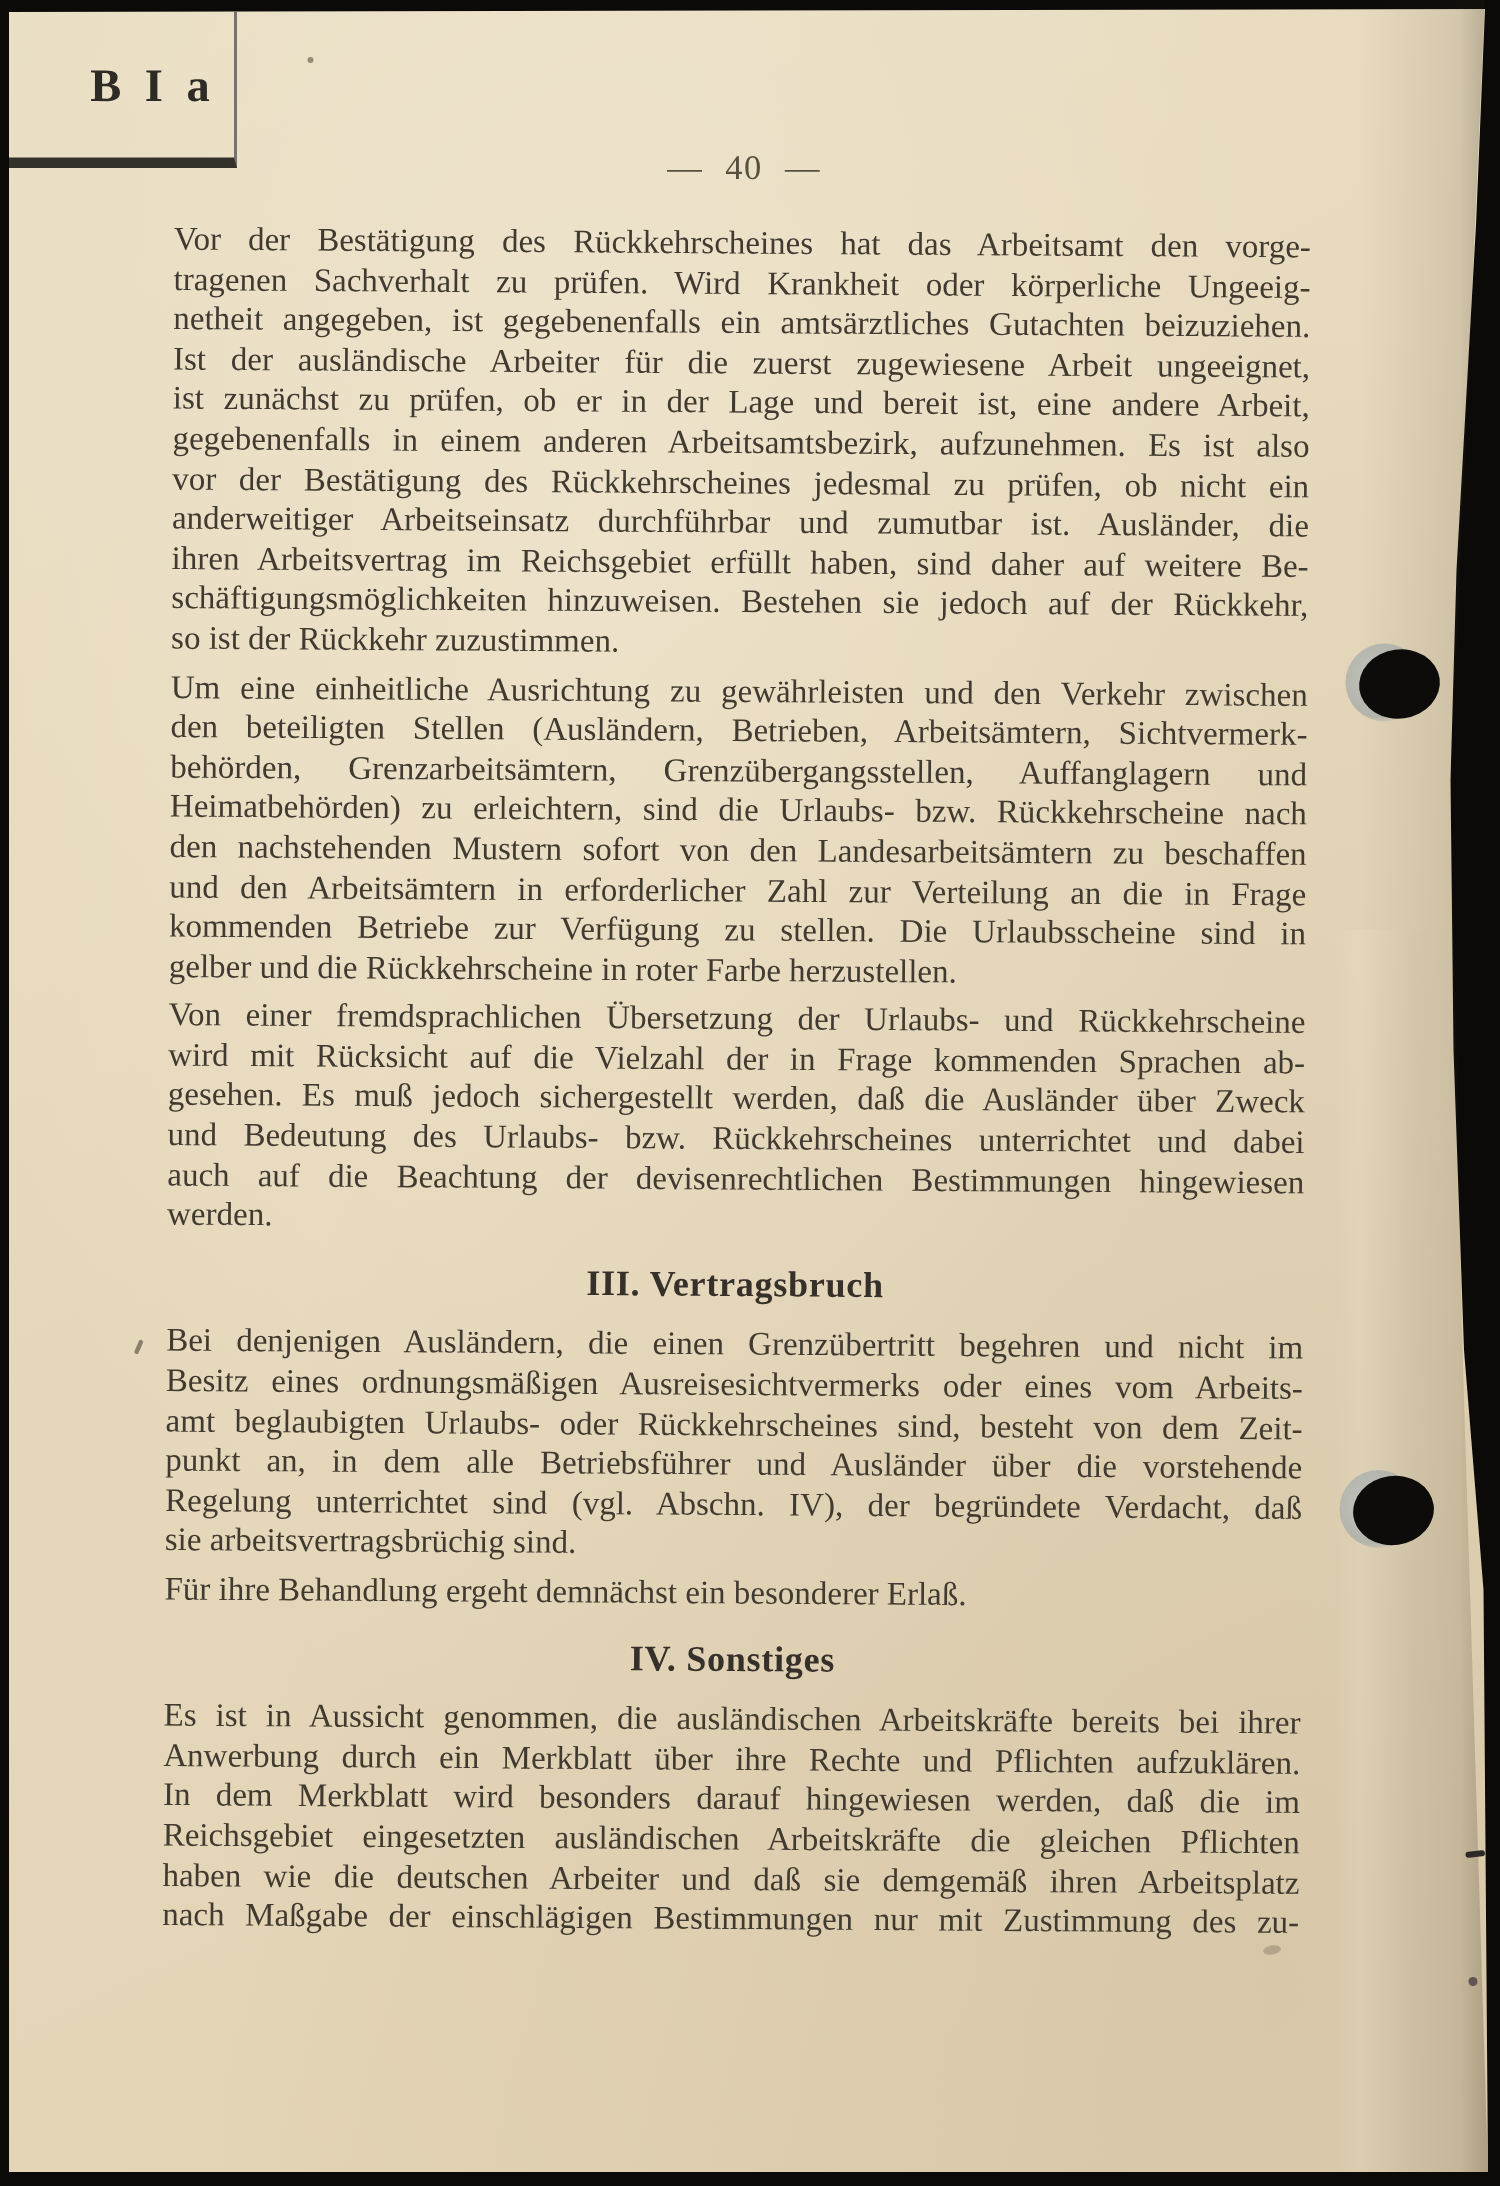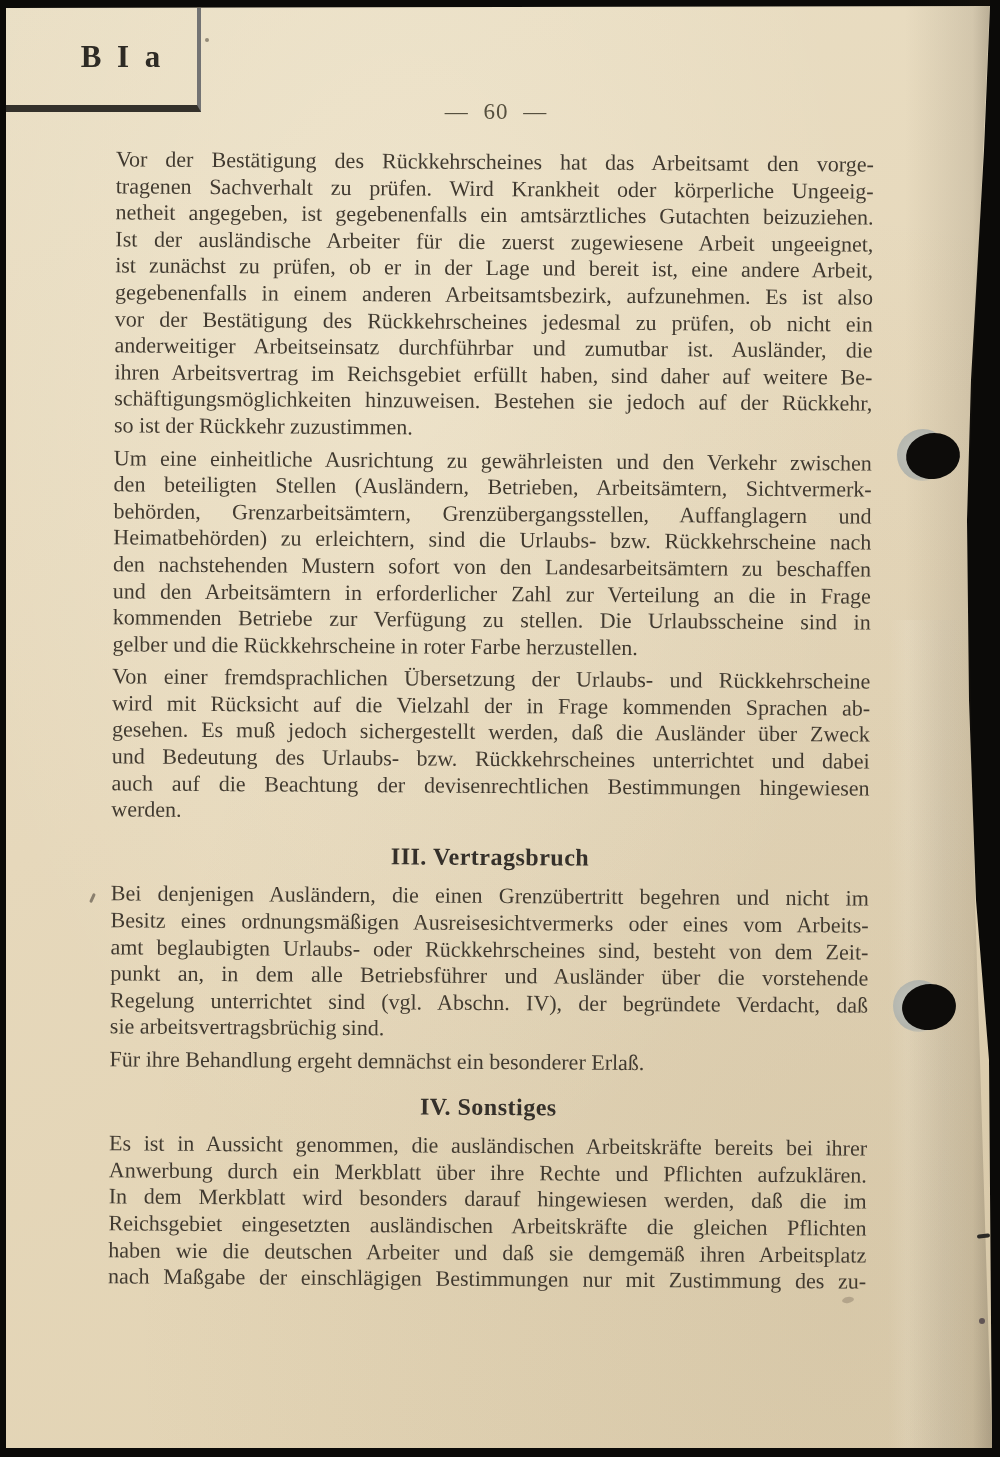--- a/index.html
+++ b/index.html
@@ -28,22 +28,22 @@
     pointer-events:none;
   }
   
   #fold-band{
     position:absolute;left:888px;top:620px;width:80px;bottom:9px;
     background:linear-gradient(to right, rgba(250,250,245,0) 0%, rgba(250,250,245,.10) 25%, rgba(190,188,180,.10) 70%, rgba(250,250,245,0) 100%);
     pointer-events:none;
   }
   
   #class-box{
-    position:absolute;left:6px;top:8px;width:195px;height:104px;
-    border-right:4px solid #737373;
+    position:absolute;left:6px;top:8px;width:152px;height:104px;
+    border-right:2px solid #737373;
     border-bottom:7px solid #34312b;
     display:flex;align-items:center;justify-content:center;
     padding-left:42px;box-sizing:border-box;
   }
   #class-box .label{
     font-weight:bold;font-size:31px;color:#2e2b25;letter-spacing:4px;
   }
   
   #page-number{
     position:absolute;left:118px;top:99px;width:756px;
@@ -87,21 +87,21 @@
 <body>
 
 <div id="paper"></div>
 <div id="edge-shadow"></div>
 <div id="fold-band"></div>
 
 <div id="class-box">
   <span class="label">B I a</span>
 </div>
 
-<div id="page-number">— 60 —</div>
+<div id="page-number">— 40 —</div>
 
 <div id="text-body">
     <div class="paragraph">
       <div class="line">Vor der Bestätigung des Rückkehrscheines hat das Arbeitsamt den vorge-</div>
       <div class="line">tragenen Sachverhalt zu prüfen. Wird Krankheit oder körperliche Ungeeig-</div>
       <div class="line">netheit angegeben, ist gegebenenfalls ein amtsärztliches Gutachten beizuziehen.</div>
       <div class="line">Ist der ausländische Arbeiter für die zuerst zugewiesene Arbeit ungeeignet,</div>
       <div class="line">ist zunächst zu prüfen, ob er in der Lage und bereit ist, eine andere Arbeit,</div>
       <div class="line">gegebenenfalls in einem anderen Arbeitsamtsbezirk, aufzunehmen. Es ist also</div>
       <div class="line">vor der Bestätigung des Rückkehrscheines jedesmal zu prüfen, ob nicht ein</div>

